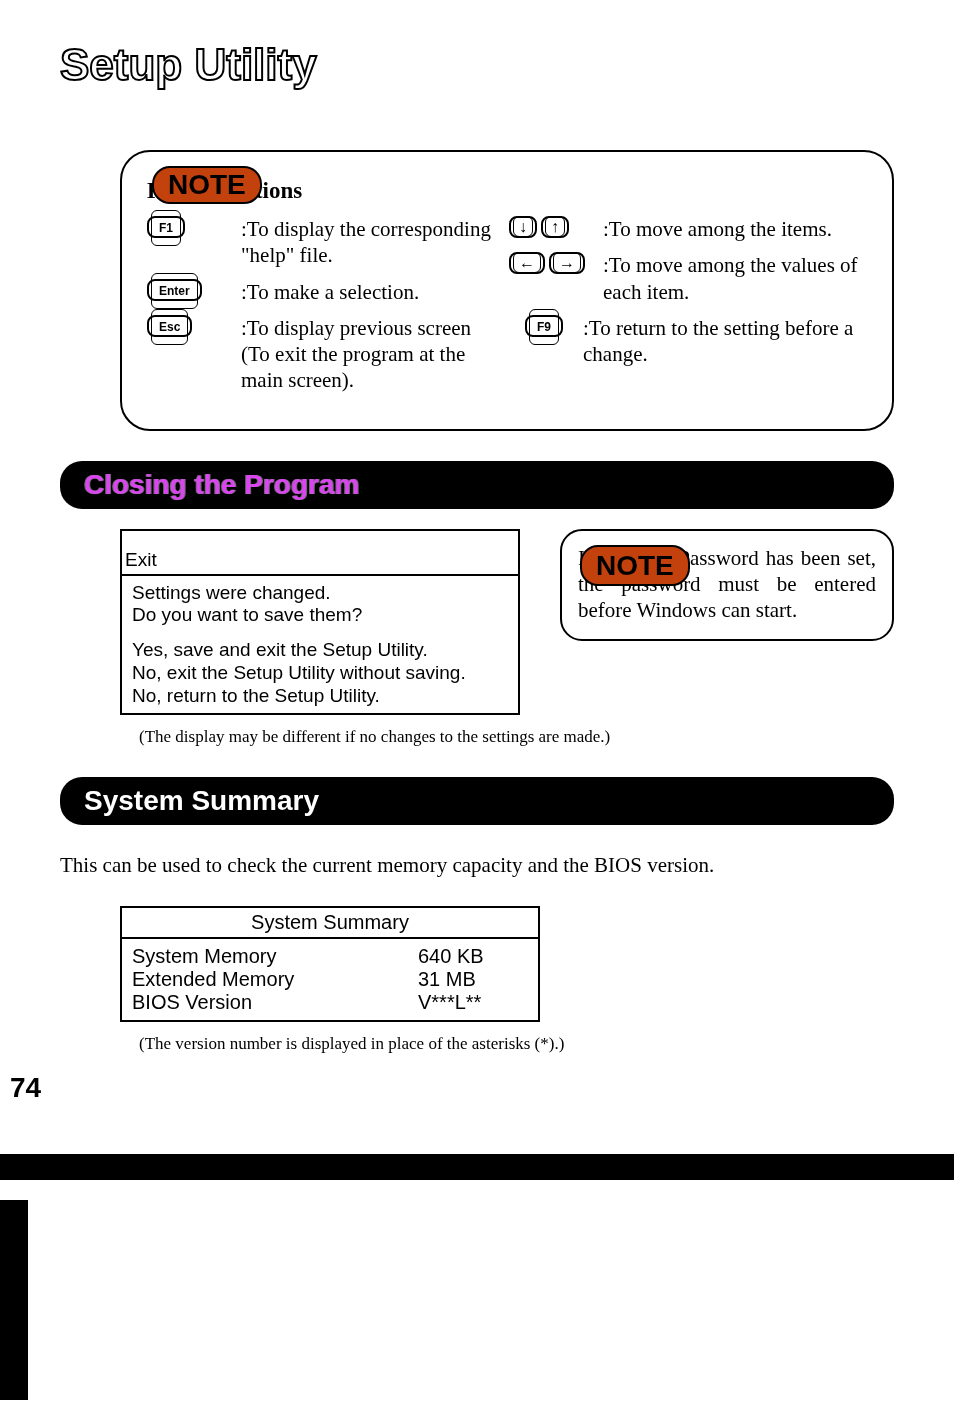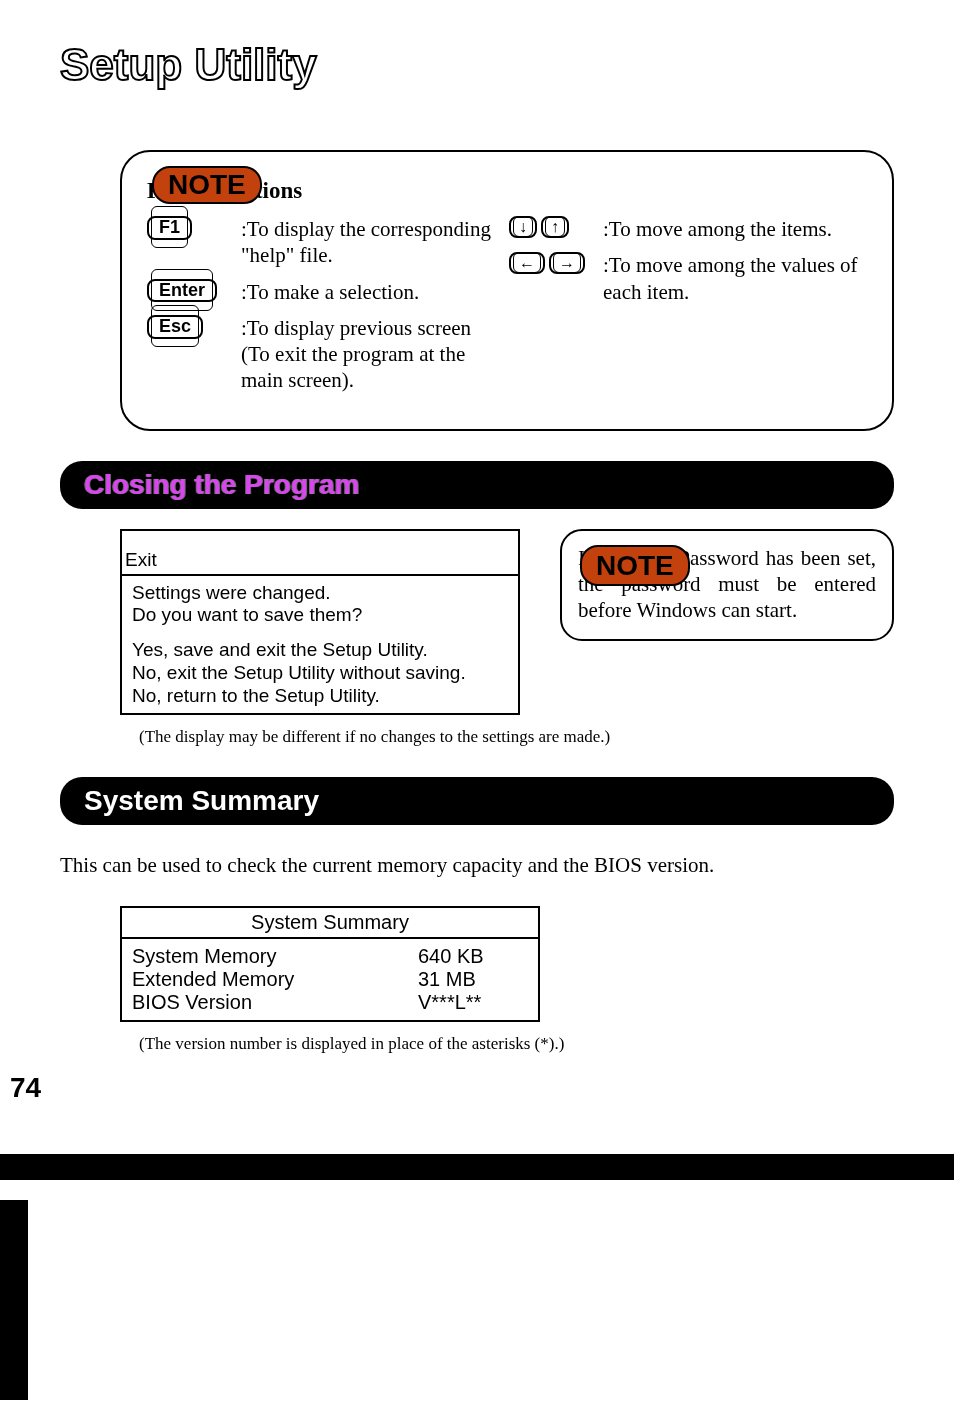--- a/index.html
+++ b/index.html
@@ -81,21 +81,21 @@
     background: #fff;
     position: relative;
   }
   .keycap-inner {
     border: 1.5px solid #000;
     border-radius: 6px;
     margin: 2px;
     padding: 10px 7px;
     font-family: Arial, Helvetica, sans-serif;
     font-weight: bold;
-    font-size: 18px;
+    font-size: 12px;
     min-width: 18px;
     text-align: center;
     line-height: 1.1;
   }
   .keycap.small .keycap-inner { padding: 1px 5px; font-size: 16px; }
   .section-bar {
     background: #000;
     color: #fff;
     border-radius: 22px;
     padding: 8px 24px;
@@ -240,20 +240,26 @@
           </div>
           <div class="desc">:To move among the items.</div>
         </div>
         <div class="keyrow">
           <div class="keycapwrap">
             <span class="keycap small"><span class="keycap-inner">←</span></span>
             <span class="keycap small"><span class="keycap-inner">→</span></span>
           </div>
           <div class="desc">:To move among the values of each item.</div>
         </div>
+        <div class="keyrow">
+          <div class="keycapwrap" style="width:70px; justify-content:center;">
+            <span class="keycap"><span class="keycap-inner">F9</span></span>
+          </div>
+          <div class="desc">:To return to the setting before a change.</div>
+        </div>
       </div>
     </div>
   </div>
 
   <div class="section-bar grainy">Closing the Program</div>
 
   <div class="close-row">
     <div class="exit-box">
       <div class="exit-title">Exit</div>
       <div class="exit-body">

